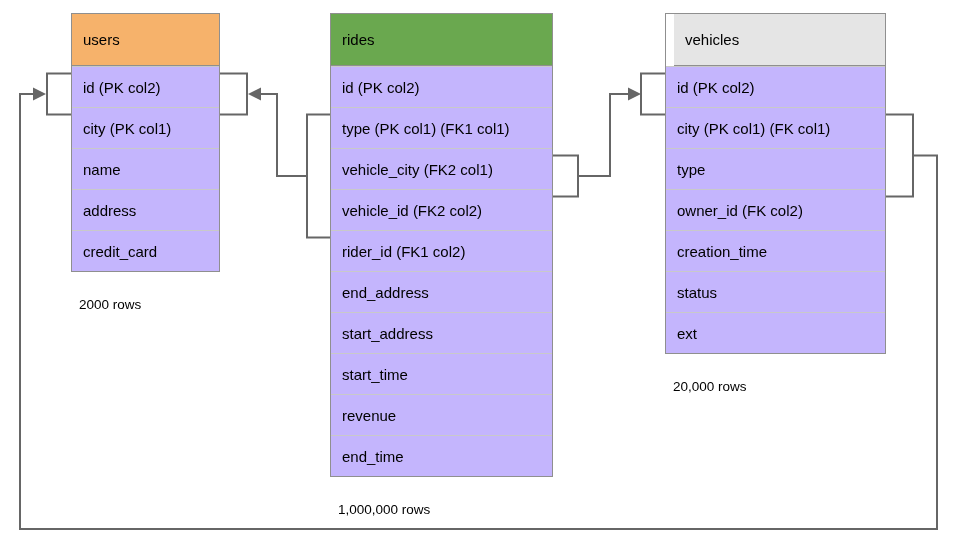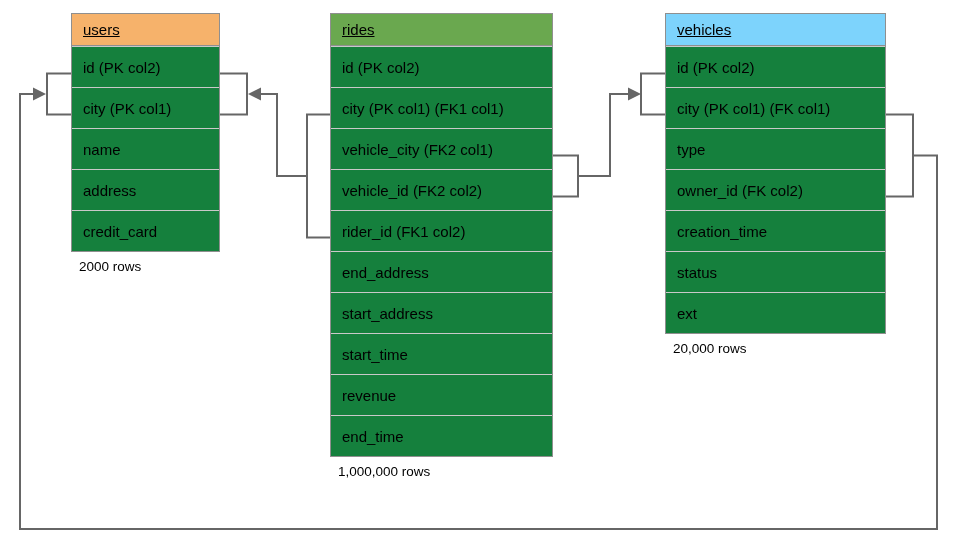--- a/index.html
+++ b/index.html
@@ -9,30 +9,30 @@
     font-family: "Liberation Sans", sans-serif; color: #000;
   }
   #canvas { position: relative; width: 960px; height: 540px; overflow: hidden; background: #fff; }
   #connector-layer { position: absolute; left: 0; top: 0; width: 960px; height: 540px; }
   .conn { stroke: var(--line); stroke-width: 2; fill: none; }
   .arrow { fill: var(--line); stroke: none; }
 
   .db-table { position: absolute; }
   .tbl-box { border: 1px solid var(--tbl-border); background: #fff; box-sizing: border-box; }
   .tbl-header {
-    height: 32px; box-sizing: border-box; display: flex; align-items: center;
-    padding: 0 11px; font-size: 15px; border-bottom: 1px solid var(--tbl-border); text-decoration: underline;
+    height: 52px; box-sizing: border-box; display: flex; align-items: center;
+    padding: 0 11px; font-size: 15px; border-bottom: 1px solid var(--tbl-border);
   }
   .tbl-row {
     height: 41px; box-sizing: border-box; display: flex; align-items: center;
-    padding: 17px 11px; font-size: 15px; background: #15803d; border-top: 1px solid var(--row-border);
+    padding: 17px 11px; font-size: 15px; background: #c4b5fd; border-top: 1px solid var(--row-border);
     white-space: nowrap; overflow: hidden;
   }
   .tbl-row:first-of-type { border-top: none; }
-  .rowcount { margin-top: 7px; padding-left: 8px; font-size: 13.5px; }
+  .rowcount { margin-top: 25px; padding-left: 8px; font-size: 13.5px; }
 
   #tbl-users    { left: 71px;  top: 13px; width: 149px; }
   #tbl-rides    { left: 330px; top: 13px; width: 223px; }
   #tbl-vehicles { left: 665px; top: 13px; width: 221px; }
   #tbl-users .tbl-box, #tbl-rides .tbl-box, #tbl-vehicles .tbl-box { width: 100%; }
 </style>
 </head>
 <body>
 
 <div id="canvas">
@@ -63,35 +63,35 @@
         <div class="tbl-row">name</div>
         <div class="tbl-row">address</div>
         <div class="tbl-row">credit_card</div>
       </div>
       <div class="rowcount">2000 rows</div>
     </div>
   <div id="tbl-rides" class="db-table">
       <div class="tbl-box">
         <div class="tbl-header" style="background: rgb(106, 168, 79);">rides</div>
         <div class="tbl-row">id (PK col2)</div>
-        <div class="tbl-row">city (PK col1) (FK1 col1)</div>
+        <div class="tbl-row">type (PK col1) (FK1 col1)</div>
         <div class="tbl-row">vehicle_city (FK2 col1)</div>
         <div class="tbl-row">vehicle_id (FK2 col2)</div>
         <div class="tbl-row">rider_id (FK1 col2)</div>
         <div class="tbl-row">end_address</div>
         <div class="tbl-row">start_address</div>
         <div class="tbl-row">start_time</div>
         <div class="tbl-row">revenue</div>
         <div class="tbl-row">end_time</div>
       </div>
       <div class="rowcount">1,000,000 rows</div>
     </div>
   <div id="tbl-vehicles" class="db-table">
       <div class="tbl-box">
-        <div class="tbl-header" style="background: #7dd3fc;">vehicles</div>
+        <div class="tbl-header" style="background: #e5e5e5; margin-left: 8px;">vehicles</div>
         <div class="tbl-row">id (PK col2)</div>
         <div class="tbl-row">city (PK col1) (FK col1)</div>
         <div class="tbl-row">type</div>
         <div class="tbl-row">owner_id (FK col2)</div>
         <div class="tbl-row">creation_time</div>
         <div class="tbl-row">status</div>
         <div class="tbl-row">ext</div>
       </div>
       <div class="rowcount">20,000 rows</div>
     </div>

